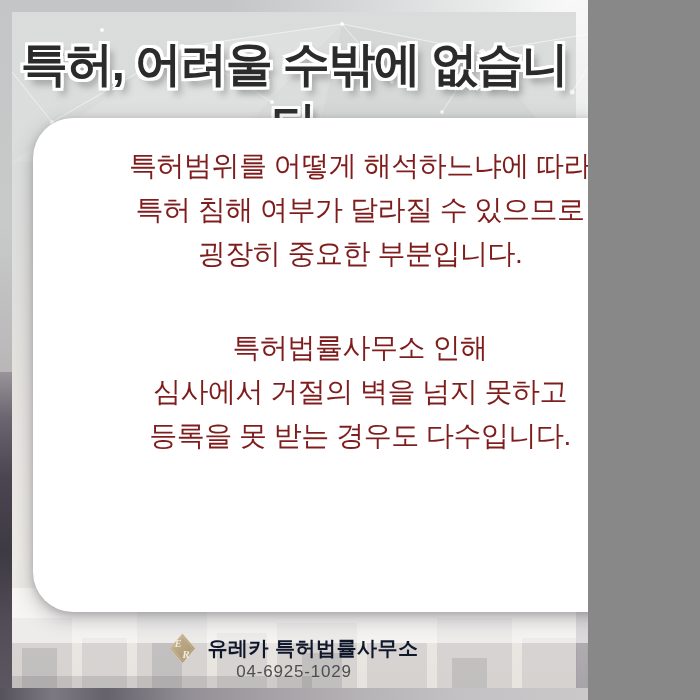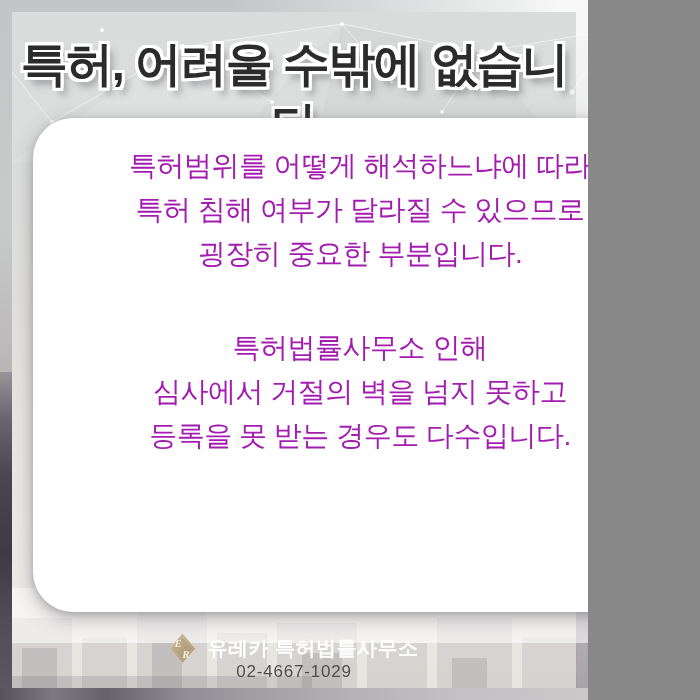--- a/index.html
+++ b/index.html
@@ -47,31 +47,31 @@
   
   .card{
     position:absolute;left:33px;top:118px;width:654px;height:494px;
     background:#ffffff;border-radius:40px;
     box-shadow:0 6px 20px rgba(105,103,108,.45), 0 2px 7px rgba(105,103,108,.30);
   }
   .card-text{
     padding:26px 20px 0 20px;
     text-align:center;
     font-size:28px;line-height:44px;letter-spacing:-0.5px;
-    color:#a21caf;
+    color:#7f1d1d;
   }
   .card-text p{margin:0 0 50px 0;white-space:pre-line;}
   .card-text p:last-child{margin-bottom:0;}
   
   .brand-row{
     position:absolute;top:633px;left:0;right:0;
     display:flex;justify-content:center;align-items:center;gap:11px;
   }
   .office-name{
-    font-size:20px;font-weight:700;color:#ffffff;letter-spacing:0.5px;
+    font-size:20px;font-weight:700;color:#0f172a;letter-spacing:0.5px;
   }
   .phone{
     position:absolute;top:662px;left:0;right:0;
     text-align:center;font-size:17px;color:#4e4e4e;letter-spacing:0.8px;
   }
 </style>
 </head>
 <body>
 
 <div class="canvas">
@@ -158,15 +158,15 @@
           <stop offset="1" stop-color="#a5906b"></stop>
         </linearGradient>
       </defs>
       <polygon points="13.5,0.8 26.2,15.5 13.5,30.2 0.8,15.5" fill="url(#goldGrad)" stroke="#d9cdb2" stroke-width="0.8"></polygon>
       <polygon points="13.5,3.6 23.8,15.5 13.5,27.4 3.2,15.5" fill="none" stroke="#ffffff" stroke-width="0.6" opacity="0.35"></polygon>
       <text x="9" y="14" text-anchor="middle" font-family="Liberation Serif, serif" font-style="italic" font-weight="bold" font-size="10" fill="#f3ecd9">E</text>
       <text x="17" y="25" text-anchor="middle" font-family="Liberation Serif, serif" font-style="italic" font-weight="bold" font-size="11" fill="#f3ecd9">R</text>
     </svg>
     <span class="office-name">유레카 특허법률사무소</span>
   </div>
-  <div class="phone">02-4667-1029</div>
+  <div class="phone">04-6925-1029</div>
 
 </div>
 
 </body></html>

